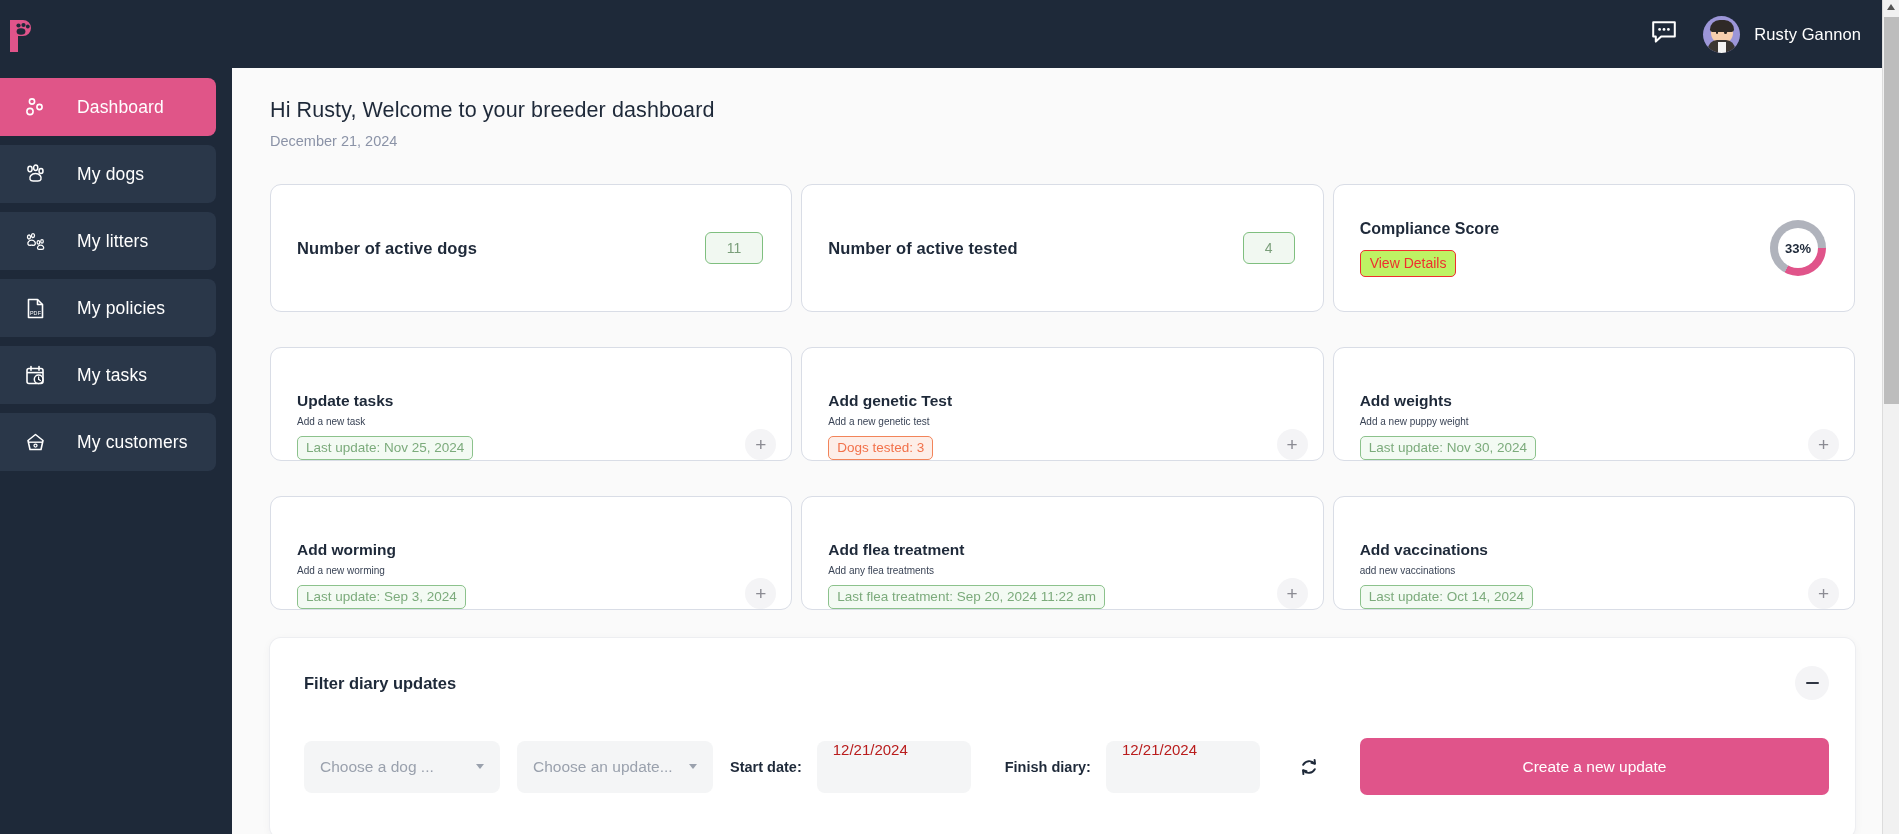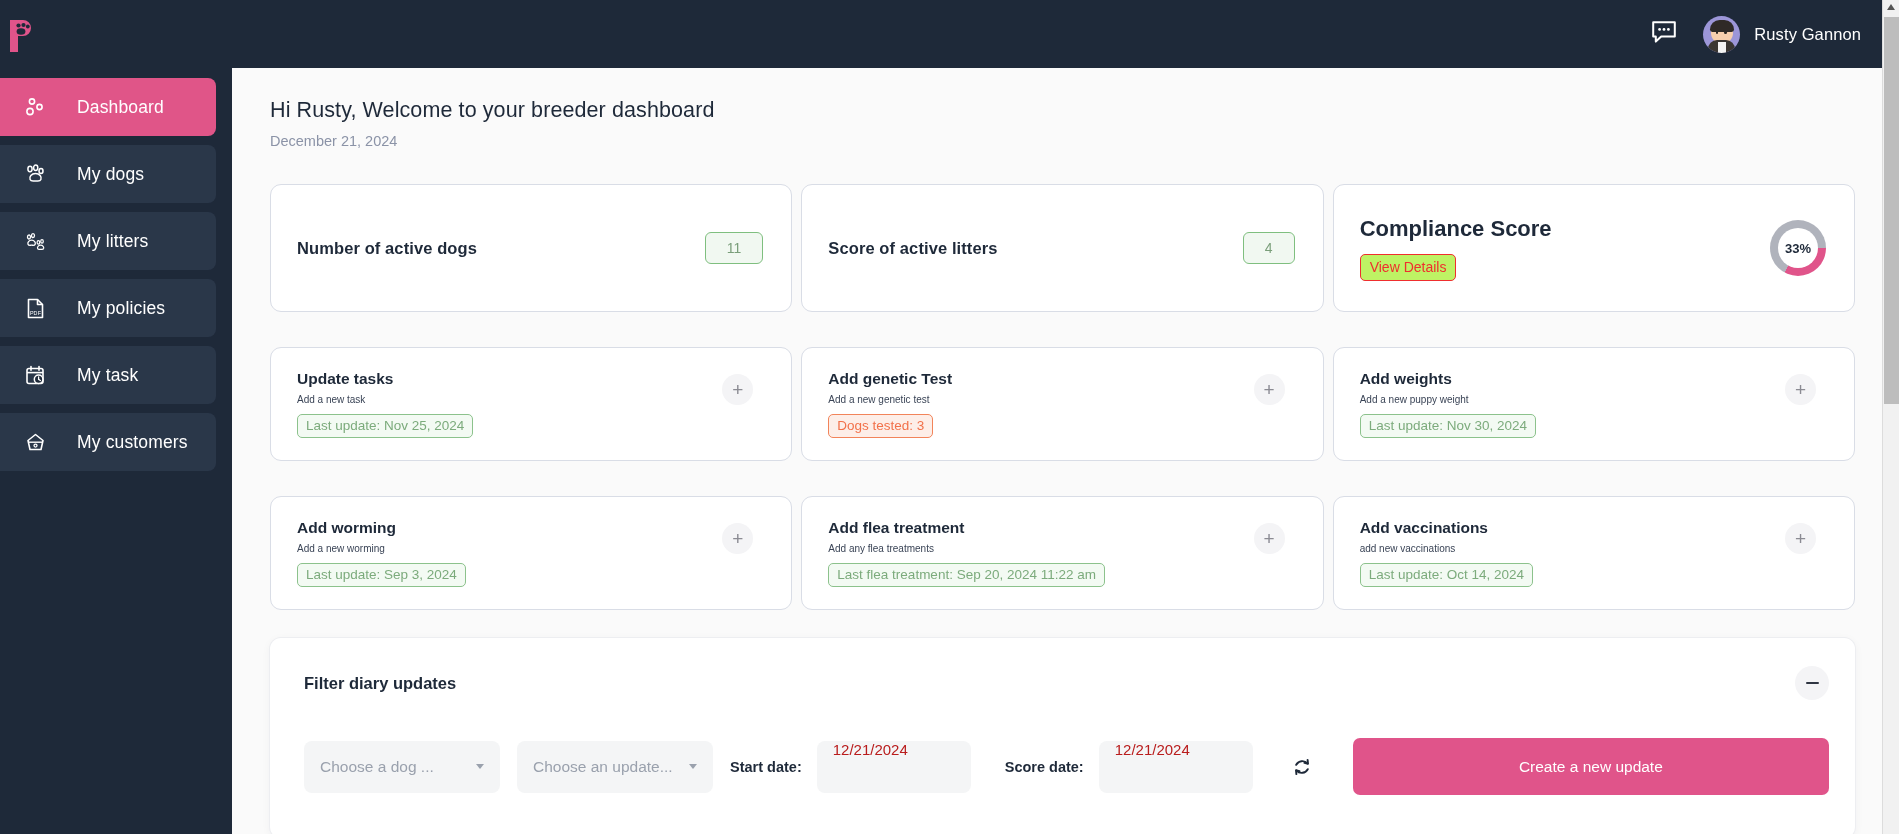--- a/index.html
+++ b/index.html
@@ -140,21 +140,21 @@
   .stat-badge {
     min-width: 27px; height: 32px; padding: 0 21px;
     border: 1px solid #7fbf7f; border-radius: 6px;
     background: #f1f8f1; color: #7a9e7a;
     font-size: 14px;
     display: flex; align-items: center; justify-content: center;
   }
 
   
   .comp-left { display: flex; flex-direction: column; gap: 12px; }
-  .comp-title { font-size: 22px; font-weight: bold; color: #1e2939; }
+  .comp-title { font-size: 16px; font-weight: bold; color: #1e2939; }
   .view-details {
     border: 1px solid #ef2e2e; border-radius: 5px;
     background: #bef264; color: #ef2e2e;
     font-size: 14px; padding: 4px 9px 5px;
     align-self: flex-start; cursor: pointer;
   }
   .donut {
     width: 56px; height: 56px; position: relative; flex-shrink: 0;
   }
   .donut .ring {
@@ -165,22 +165,22 @@
   }
   .donut .pct {
     position: absolute; inset: 0;
     display: flex; align-items: center; justify-content: center;
     font-size: 13px; font-weight: bold; color: #1e2939;
   }
 
   
   .act-card {
     height: 114px;
-    padding: 22px 38px 0 26px;
-    display: flex; align-items: flex-start; justify-content: space-between;
+    padding: 22px 15px 0 26px;
+    display: flex; align-items: flex-end; justify-content: space-between;
   }
   .act-left { display: flex; flex-direction: column; }
   .act-title { font-size: 15.5px; font-weight: bold; color: #1e2939; }
   .act-sub { font-size: 10px; color: #3a4456; margin-top: 6px; }
   .act-badge {
     margin-top: 9px; align-self: flex-start;
     border-radius: 5px; font-size: 13.5px;
     padding: 3px 8px 4px;
   }
   .act-badge.green { border: 1px solid #8cc28c; background: #f3faf3; color: #7cab7c; }
@@ -368,21 +368,21 @@
       <div class="nav-item">
         <span class="nav-ico">
           <svg width="23" height="23" viewBox="0 0 23 23">
             <rect x="3" y="4.5" width="16" height="15" rx="2" fill="none" stroke="#fff" stroke-width="1.6"></rect>
             <path d="M3 8.6 h16" stroke="#fff" stroke-width="1.6"></path>
             <path d="M7 2.6 v3.6 M15 2.6 v3.6" stroke="#fff" stroke-width="1.6" stroke-linecap="round"></path>
             <circle cx="14.6" cy="15.2" r="4.3" fill="#1e2939" stroke="#fff" stroke-width="1.5"></circle>
             <path d="M14.6 12.8 v2.6 l1.8 1.1" stroke="#fff" stroke-width="1.3" fill="none" stroke-linecap="round"></path>
           </svg>
         </span>
-        <span>My task</span>
+        <span>My tasks</span>
       </div>
 
       <div class="nav-item">
         <span class="nav-ico">
           <svg width="23" height="23" viewBox="0 0 23 23">
             <path d="M4 9.5 L11.5 3.5 L19 9.5 L17 18.5 H6 Z" fill="none" stroke="#fff" stroke-width="1.6" stroke-linejoin="round"></path>
             <path d="M5 11.2 h13" stroke="#fff" stroke-width="1.4"></path>
             <circle cx="11.5" cy="14.6" r="1.5" fill="none" stroke="#fff" stroke-width="1.3"></circle>
           </svg>
         </span>
@@ -396,21 +396,21 @@
       <div class="page-date">December 21, 2024</div>
 
       <div class="grid3">
 
         <div class="card stat-card">
           <span class="stat-title">Number of active dogs</span>
           <span class="stat-badge">11</span>
         </div>
 
         <div class="card stat-card">
-          <span class="stat-title">Score of active litters</span>
+          <span class="stat-title">Number of active tested</span>
           <span class="stat-badge">4</span>
         </div>
 
         <div class="card stat-card">
           <span class="comp-left">
             <span class="comp-title">Compliance Score</span>
             <span class="view-details">View Details</span>
           </span>
           <span class="donut">
             <span class="ring" id="donut-ring" style="background: conic-gradient(from 90deg, rgb(224, 84, 138) 0deg, rgb(224, 84, 138) 118.8deg, rgb(176, 179, 188) 118.8deg, rgb(176, 179, 188) 360deg);"></span>
@@ -498,21 +498,21 @@
           <div class="select-box">
             <span>Choose an update...</span>
             <span class="chev"></span>
           </div>
 
           <span class="date-label">Start date:</span>
           <div class="date-box">
             <span>12/21/2024</span>
           </div>
 
-          <span class="date-label">Score date:</span>
+          <span class="date-label">Finish diary:</span>
           <div class="date-box">
             <span>12/21/2024</span>
           </div>
 
           <span class="refresh-btn">
             <svg width="24" height="24" viewBox="0 0 24 24">
               <path d="M17.5 8.4 A7 7 0 0 0 6.2 9.8" fill="none" stroke="#1e2939" stroke-width="1.9" stroke-linecap="round"></path>
               <path d="M6.5 15.6 A7 7 0 0 0 17.8 14.2" fill="none" stroke="#1e2939" stroke-width="1.9" stroke-linecap="round"></path>
               <path d="M14.4 7.9 l3.6 .8 l-.4 -3.8" fill="none" stroke="#1e2939" stroke-width="1.9" stroke-linecap="round" stroke-linejoin="round"></path>
               <path d="M9.6 16.1 l-3.6 -.8 l.4 3.8" fill="none" stroke="#1e2939" stroke-width="1.9" stroke-linecap="round" stroke-linejoin="round"></path>

